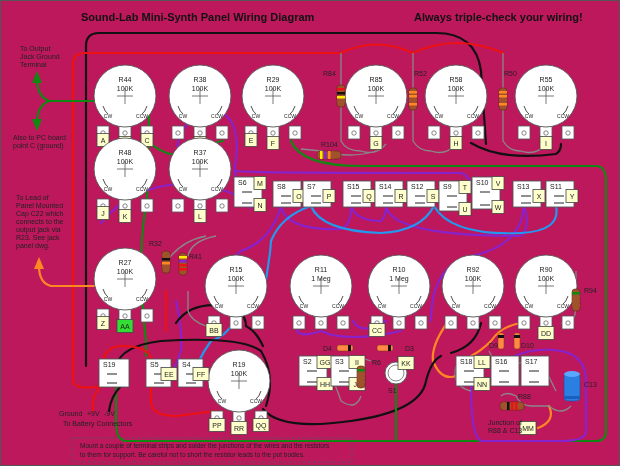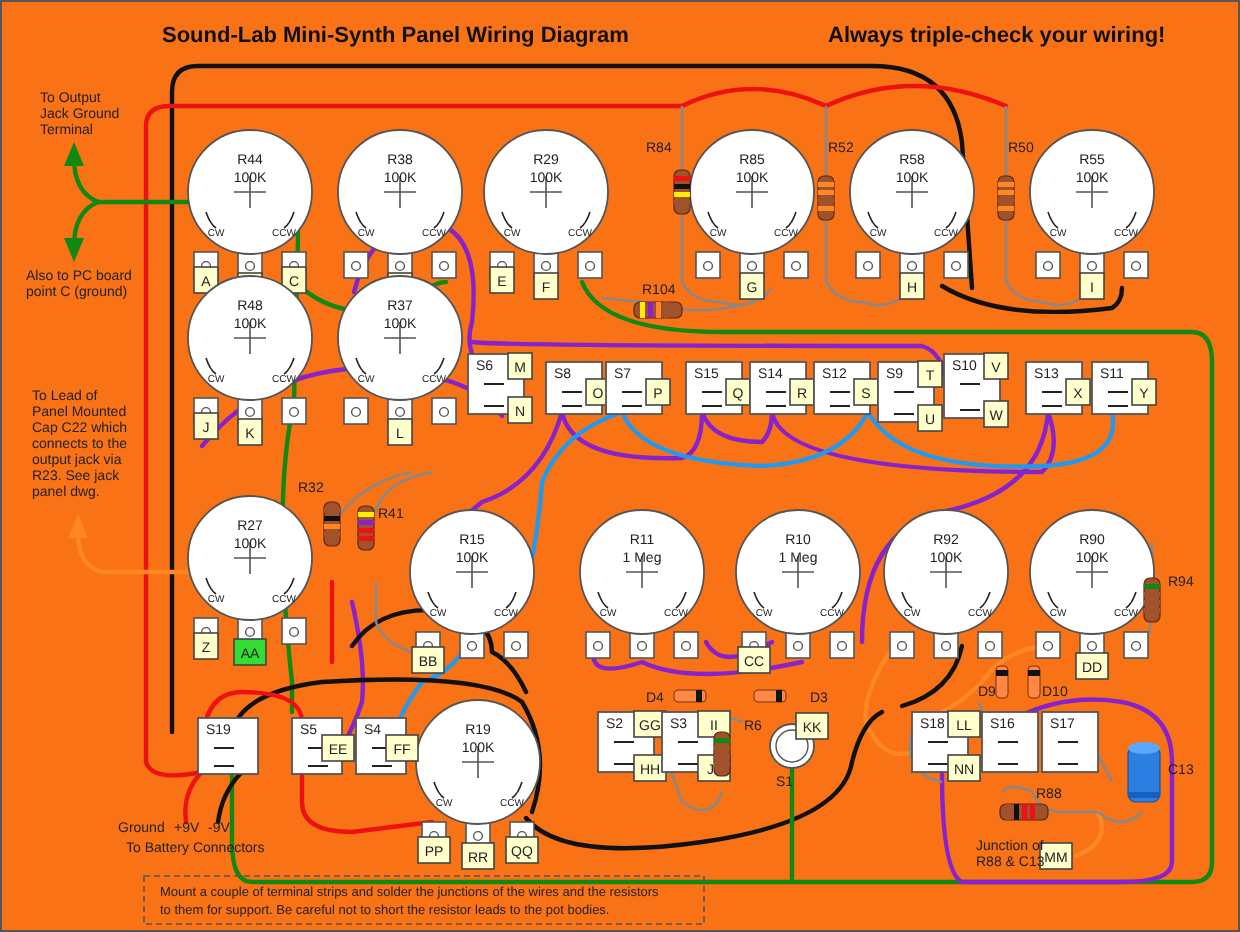--- a/index.html
+++ b/index.html
@@ -1,17 +1,17 @@
 <!DOCTYPE html>
 <html><head>
 <meta charset="utf-8">
 <style>
   html,body{margin:0;padding:0;background:#ffffff;}
   body{width:620px;height:466px;overflow:hidden;font-family:"Liberation Sans",sans-serif;}
-  #frame{position:absolute;left:0;top:0;width:618px;height:464px;border:1px solid #555;background:#f97316;}
+  #frame{position:absolute;left:0;top:0;width:618px;height:464px;border:1px solid #555;background:#be185d;}
   svg{position:absolute;left:0;top:0;}
   .title{font:bold 11px "Liberation Sans",sans-serif;fill:#111;}
   .small{font:7px "Liberation Sans",sans-serif;fill:#222;}
   .note{font:6.5px "Liberation Sans",sans-serif;fill:#222;}
   .tag{font:7px "Liberation Sans",sans-serif;fill:#222;}
   .lbl{fill:#ffffcc;stroke:#444;stroke-width:0.8;}
   .lblg{fill:#33dd33;stroke:#444;stroke-width:0.8;}
   .pot{fill:#fff;stroke:#555;stroke-width:0.9;}
   .sw{fill:#fff;stroke:#555;stroke-width:0.9;}
   .w{fill:none;stroke-width:2.2;stroke-linecap:round;}

